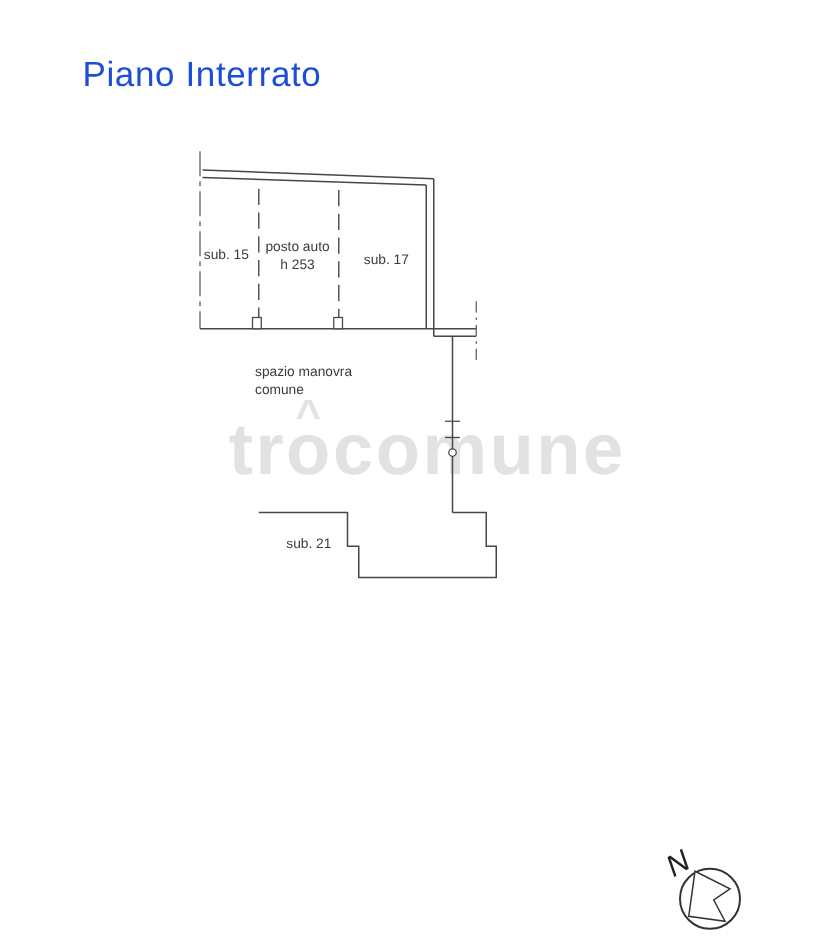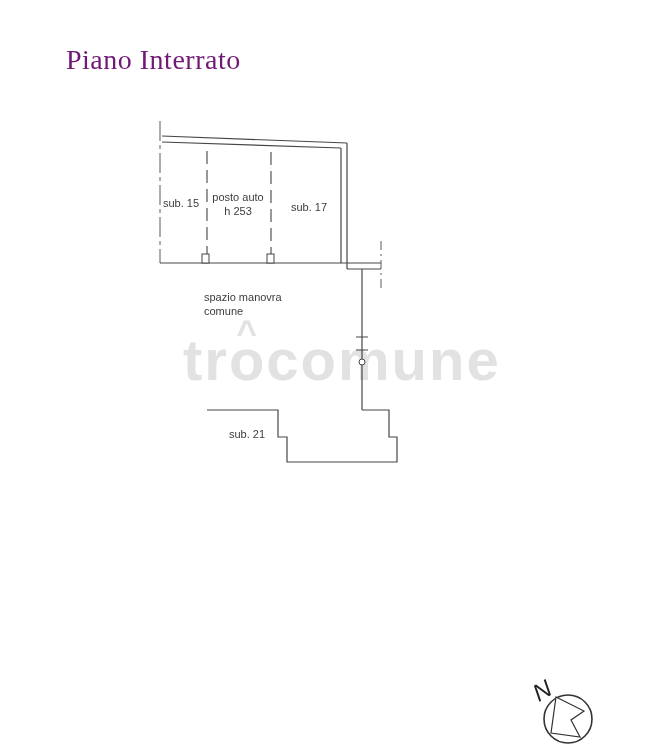--- a/index.html
+++ b/index.html
@@ -13,24 +13,23 @@
     position: relative;
     overflow: hidden;
     font-family: "Liberation Sans", sans-serif;
   }
   .page-title {
     position: absolute;
     left: 66px;
     top: 44px;
     font-size: 28px;
     font-weight: 400;
-    color: #701a75;
+    color: #1d4ed8;
     letter-spacing: 0.5px;
     white-space: nowrap;
-    font-family: Liberation Serif, serif;
   }
   .watermark {
     position: absolute;
     left: 183px;
     top: 331px;
     font-size: 58px;
     line-height: 1;
     font-weight: bold;
     color: #e2e2e2;
     letter-spacing: 2px;

